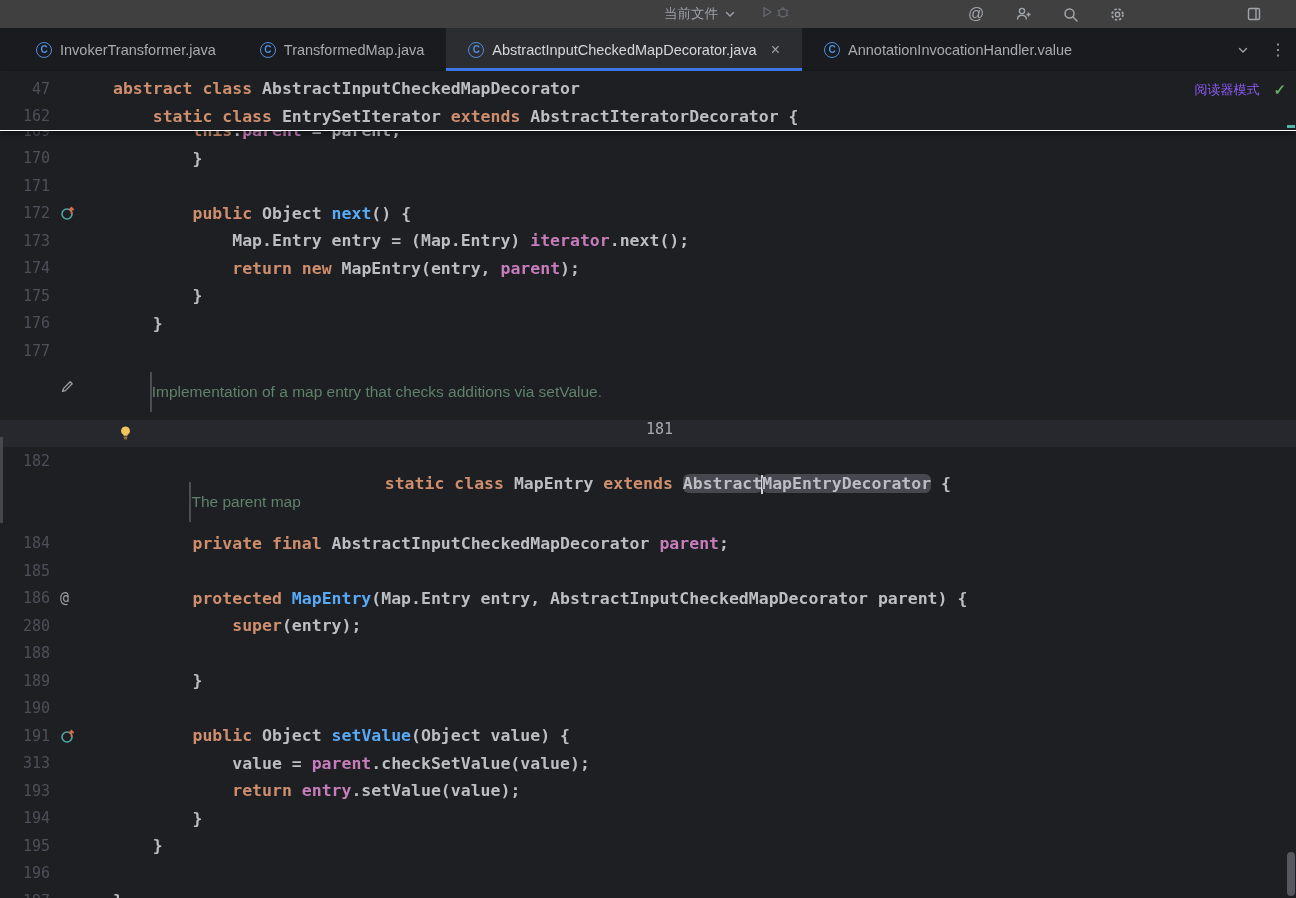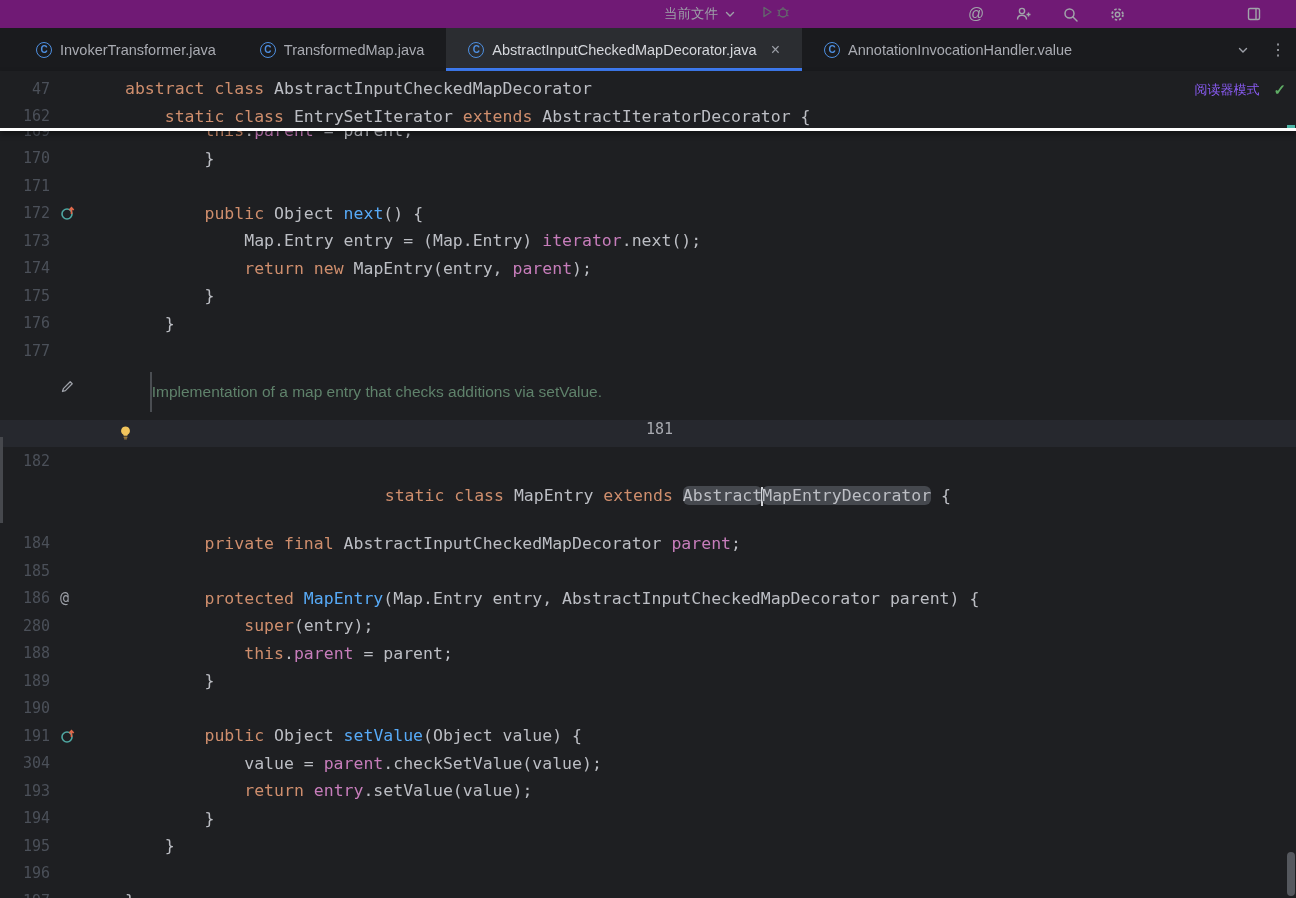--- a/index.html
+++ b/index.html
@@ -2,48 +2,48 @@
 <html><head>
 <meta charset="utf-8">
 <style>
   * { box-sizing: border-box; }
   html,body { margin:0; padding:0; }
   body {
     width:1296px; height:898px; overflow:hidden; position:relative;
     background:#1e1f22; font-family:"Liberation Sans", sans-serif;
   }
   
-  .toolbar { height:28px; background:#701a75; position:relative; }
+  .toolbar { height:28px; background:#404040; position:relative; }
   .tb-center { position:absolute; left:664px; top:0; height:28px; display:flex; align-items:center; gap:22px; }
   .run-config { display:flex; align-items:center; gap:5px; color:#9da0a8; font-size:13.5px; cursor:default; }
   .tb-right { position:absolute; left:968px; top:0; height:28px; display:flex; align-items:center; gap:30px; }
   .tb-far { position:absolute; left:1246px; top:0; height:28px; display:flex; align-items:center; }
   .ticon { display:inline-flex; align-items:center; justify-content:center; }
   .txticon { color:#a1a4aa; font-size:16px; line-height:1; }
   
   .tabbar { height:43px; background:#1a1b1e; display:flex; align-items:stretch; padding-left:14px; position:relative; }
   .tab { display:flex; align-items:center; padding:0 22px; gap:8px; font-size:14.5px; color:#a9abb2; position:relative; cursor:default; white-space:nowrap; }
   .tab.active { background:#2b2d31; color:#d5d7dc; }
   .tab.active::after { content:""; position:absolute; left:0; right:0; bottom:0; height:3px; background:#3e7bf0; }
   .cls-icon { width:16px; height:16px; border:1.5px solid #4e8fe0; border-radius:50%; color:#4e8fe0;
               font-size:10px; font-weight:bold; display:inline-flex; align-items:center; justify-content:center; flex:none; }
   .tab-close { color:#9da0a8; font-size:16px; margin-left:6px; }
   .tabbar-right { position:absolute; right:10px; top:0; height:43px; display:flex; align-items:center; gap:20px; }
   
   .mono, pre.code, .ln { font-family:"DejaVu Sans Mono","Liberation Mono",monospace; }
-  pre.code { margin:17px; white-space:pre; font-size:16.5px; line-height:27.5px; }
+  pre.code { margin:5px; white-space:pre; font-size:16.5px; line-height:27.5px;font-weight:bold; }
   .tok-kw  { color:#cf8e6d; }
   .tok-def { color:#bcbec4; }
   .tok-fn  { color:#57aaf7; }
   .tok-fld { color:#c77dbb; }
   .tok-hl  { color:#bcbec4; background:#45484e;border-radius:6px; }
   .caret { display:inline-block; width:2px; height:19px; background:#d6d8dd; vertical-align:middle; margin:0 -1px; }
   
   .sticky { height:60px; background:#1e1f22; padding-top:4px; position:relative; z-index:5;
-            border-bottom:3px solid #ffffff; box-shadow:0 3px 6px rgba(0,0,0,.4); }
+            border-bottom:1px solid #ffffff; box-shadow:0 3px 6px rgba(0,0,0,.4); }
   .reader-widget { position:absolute; right:10px; top:10px; display:flex; align-items:center; gap:14px; }
   .reader-label { color:#8b5cf6; font-size:13px; }
   .check-glyph { color:#5fad65; font-size:15px; font-weight:bold; }
   
   .editor { position:relative; height:767px; overflow:hidden; background:#1e1f22; }
   .code-scroll { margin-top:-14px; }
   .line { display:flex; height:27.5px; align-items:center; position:relative; }
   .line.current { background:#26282e;flex-direction:column; }
   .ln { width:50px; flex:none; text-align:right; font-size:15px; color:#4b5059; }
   .current .ln { color:#a8aab0; }
@@ -249,20 +249,23 @@
         </span>
       </div>
       <div class="line">
         <span class="ln">182</span>
         <span class="gi"></span>
         <pre class="code"></pre>
       </div>
       <div class="docrow">
         <span class="ln"></span>
         <span class="gi"></span>
+        <div class="doc-bar" style="margin-left: 81.44px;">
+          <span class="doc-text">The parent map</span>
+        </div>
       </div>
       <div class="line">
         <span class="ln">184</span>
         <span class="gi"></span>
         <pre class="code"><span class="tok-def">        </span><span class="tok-kw">private final </span><span class="tok-def">AbstractInputCheckedMapDecorator </span><span class="tok-fld">parent</span><span class="tok-def">;</span></pre>
       </div>
       <div class="line">
         <span class="ln">185</span>
         <span class="gi"></span>
         <pre class="code"></pre>
@@ -277,21 +280,20 @@
         <pre class="code"><span class="tok-def">        </span><span class="tok-kw">protected </span><span class="tok-fn">MapEntry</span><span class="tok-def">(Map.Entry entry, AbstractInputCheckedMapDecorator parent) {</span></pre>
       </div>
       <div class="line">
         <span class="ln">280</span>
         <span class="gi"></span>
         <pre class="code"><span class="tok-def">            </span><span class="tok-kw">super</span><span class="tok-def">(entry);</span></pre>
       </div>
       <div class="line">
         <span class="ln">188</span>
         <span class="gi"></span>
-        <pre class="code"><span class="tok-def">            </span><span class="tok-kw">this</span><span class="tok-def">.</span><span class="tok-fld">parent</span><span class="tok-def"> = parent;</span></pre>
       </div>
       <div class="line">
         <span class="ln">189</span>
         <span class="gi"></span>
         <pre class="code"><span class="tok-def">        }</span></pre>
       </div>
       <div class="line">
         <span class="ln">190</span>
         <span class="gi"></span>
         <pre class="code"></pre>
@@ -302,21 +304,21 @@
           <span class="ticon gicon">
             <svg width="16" height="16" viewBox="0 0 16 16">
               <circle cx="7" cy="9" r="5" fill="none" stroke="#4fa7a2" stroke-width="1.6"></circle>
               <path d="M11.5 9 V3 M9.3 5 L11.5 2.7 L13.7 5" fill="none" stroke="#e0694b" stroke-width="1.6"></path>
             </svg>
           </span>
         </span>
         <pre class="code"><span class="tok-def">        </span><span class="tok-kw">public </span><span class="tok-def">Object </span><span class="tok-fn">setValue</span><span class="tok-def">(Object value) {</span></pre>
       </div>
       <div class="line">
-        <span class="ln">304</span>
+        <span class="ln">313</span>
         <span class="gi"></span>
         <pre class="code"><span class="tok-def">            value = </span><span class="tok-fld">parent</span><span class="tok-def">.checkSetValue(value);</span></pre>
       </div>
       <div class="line">
         <span class="ln">193</span>
         <span class="gi"></span>
         <pre class="code"><span class="tok-def">            </span><span class="tok-kw">return </span><span class="tok-fld">entry</span><span class="tok-def">.setValue(value);</span></pre>
       </div>
       <div class="line">
         <span class="ln">194</span>

